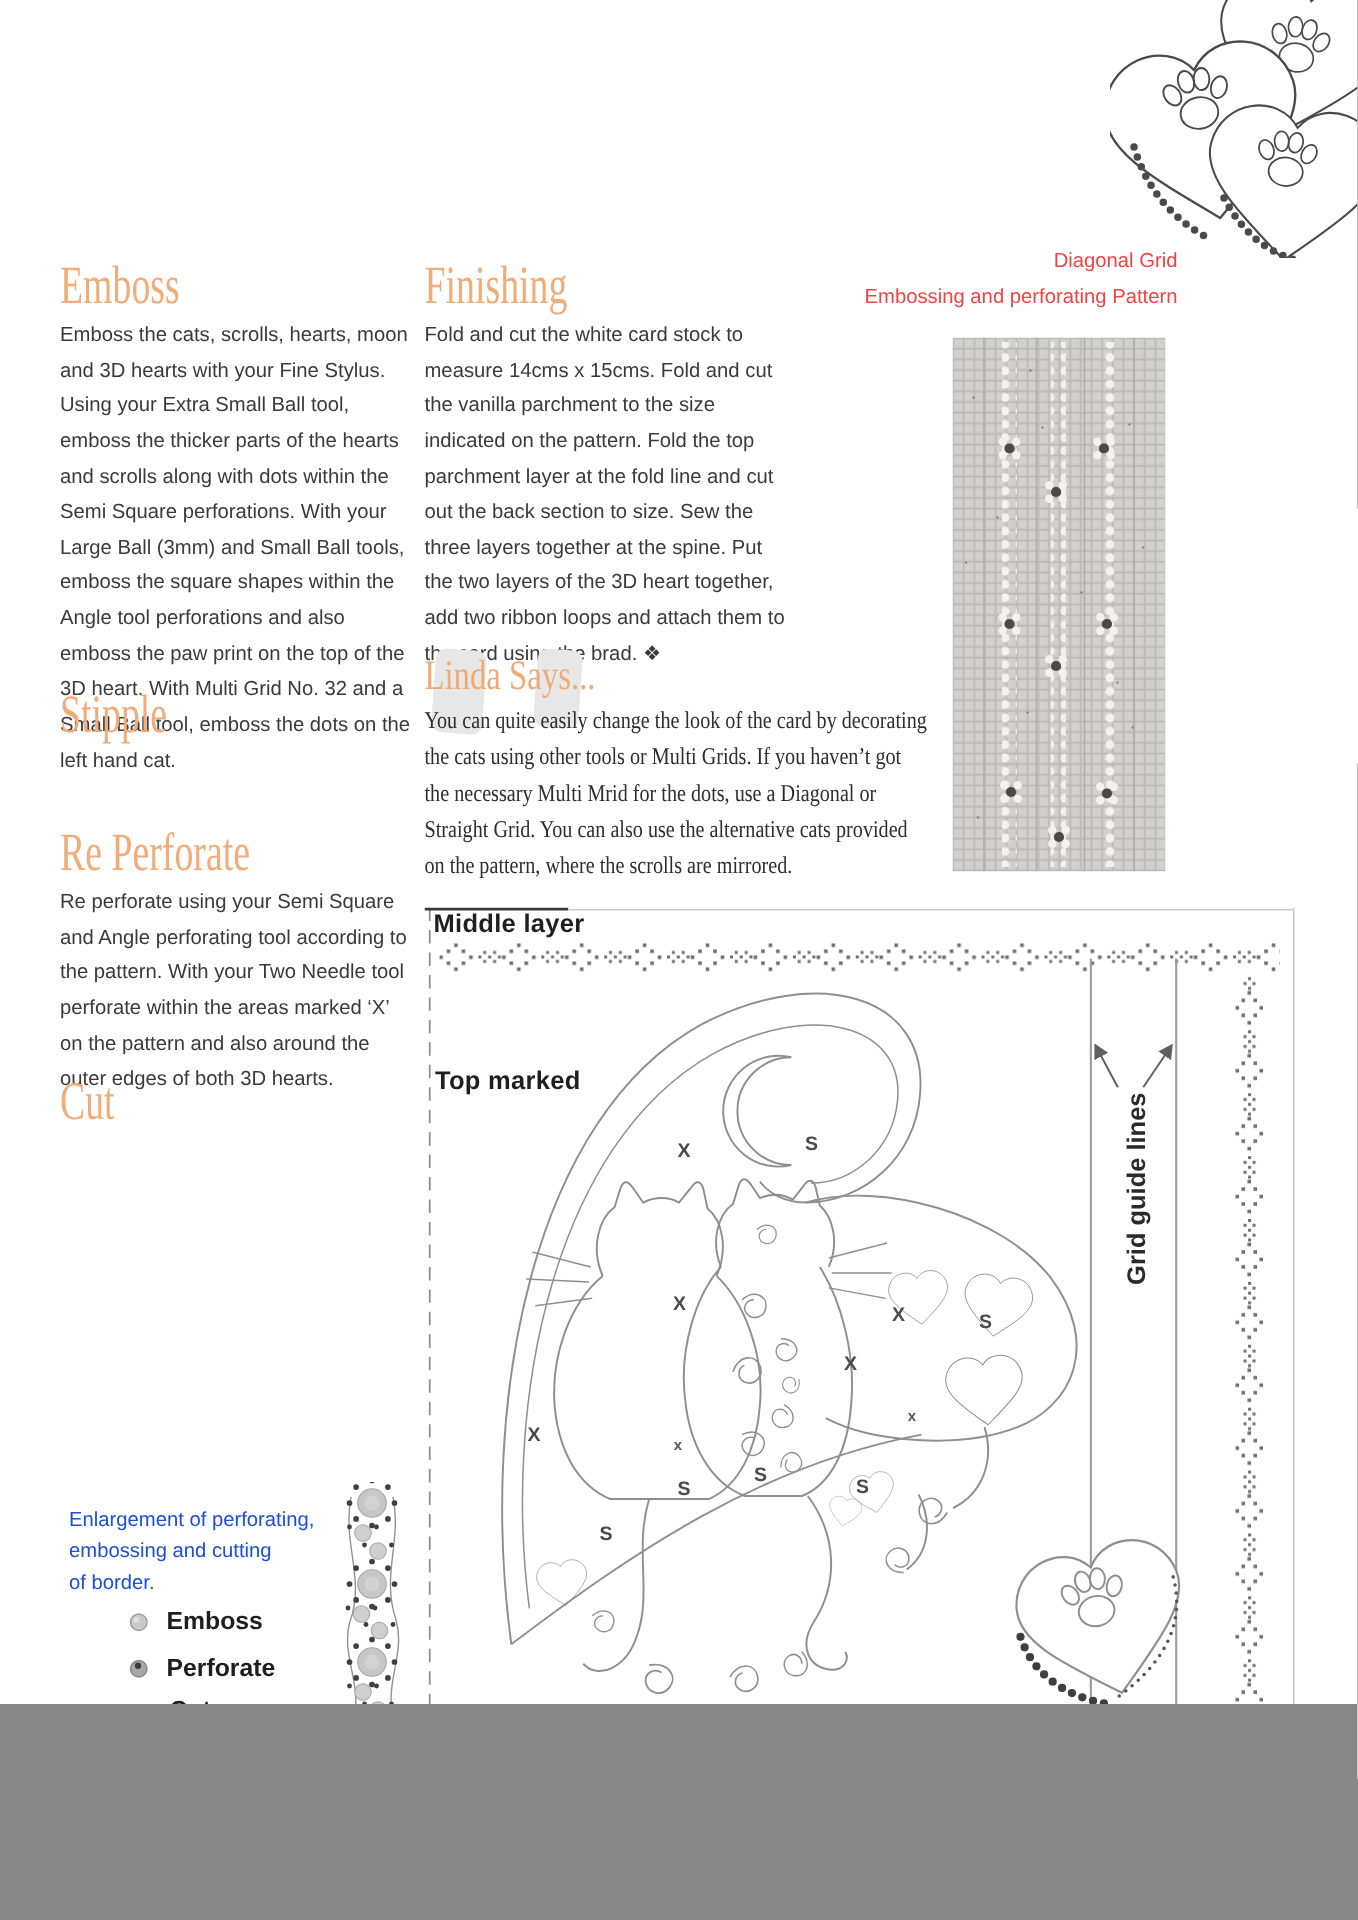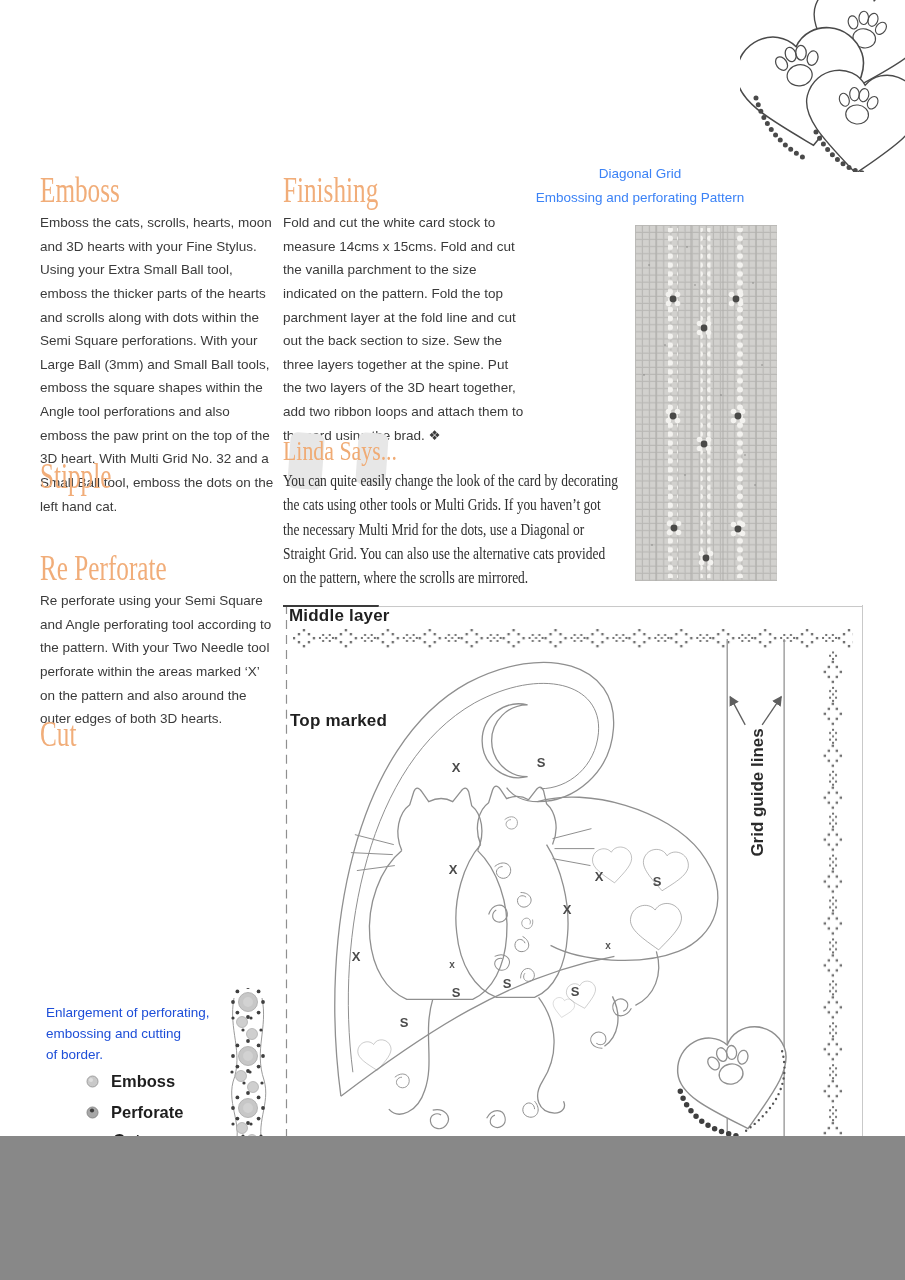--- a/index.html
+++ b/index.html
@@ -34,22 +34,22 @@
     font-size:28px; line-height:1; color:#f0ab74;
     transform: scaleX(0.78); transform-origin:0 0; white-space:nowrap; height:28px;
   }
   .linda-body {
     position:relative; z-index:1; margin-top:4px; width:400px;
     font-family:"Liberation Serif", serif; font-size:16px; line-height:1.52; color:#2e2e2e;
     transform: scaleX(0.84); transform-origin:0 0;
   }
 
   
-  .grid-labels { position:absolute; left:495px; top:166px; width:290px; text-align:center;
-    font-size:13.5px; color:#3b82f6; }
+  .grid-labels { position:absolute; left:495px; top:166px; width:290px; text-align:right;
+    font-size:13.5px; color:#ef4444; }
   .grid-labels .l1 { margin-bottom:9px; }
 
   
   .pattern-box {
     position:absolute; left:283px; top:605px; width:580px; height:611px;
     border-right:1px solid #c9c9c9; border-bottom:1px solid #a9a9a9; background:#fff;
   }
   .pattern-svg { position:absolute; left:0; top:0; width:100%; height:100%; }
   .layer-label { position:absolute; font-weight:700; font-size:17px; color:#1f1f1f; letter-spacing:0.2px; }
   .marker-layer { position:absolute; inset:0; pointer-events:none; }

